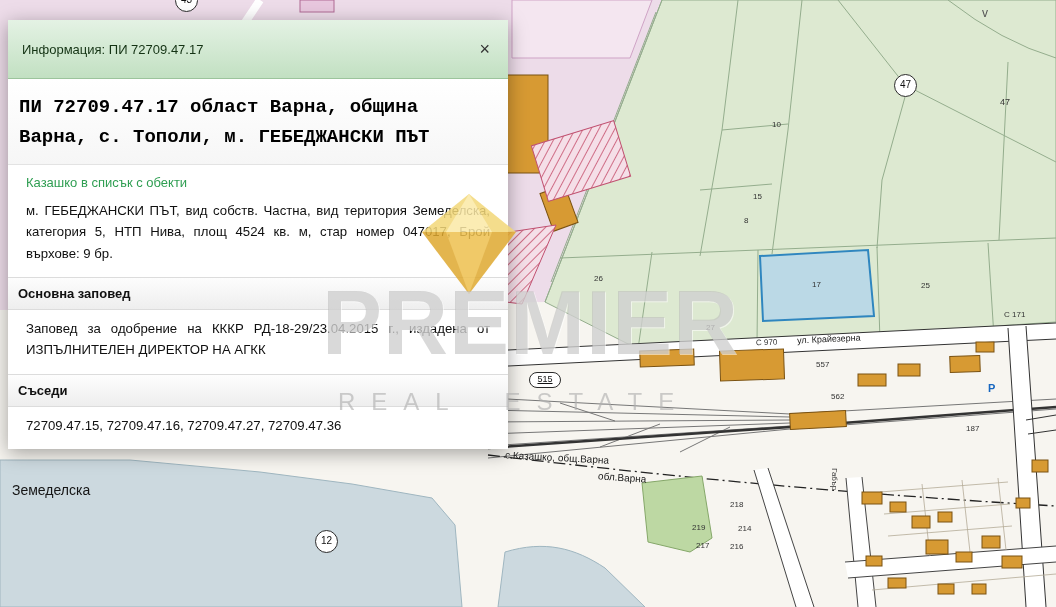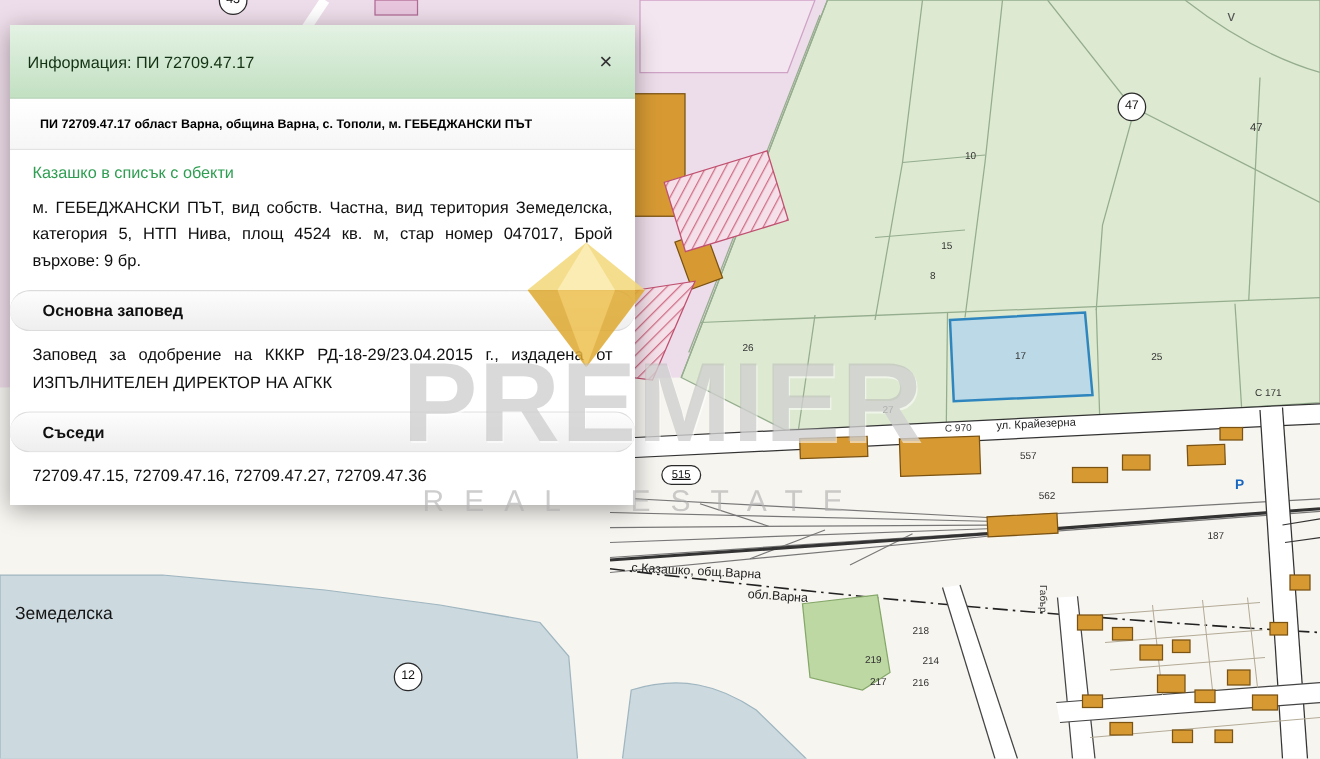--- a/index.html
+++ b/index.html
@@ -12,26 +12,26 @@
          border-radius:50%;background:#fff;font-size:10px;line-height:20px;text-align:center;color:#111;}
   .badge.pill{width:32px;height:16px;border-radius:8px;line-height:13px;font-size:9px;}
 
   .popup{position:absolute;left:8px;top:20px;width:500px;background:#fff;z-index:10;
          box-shadow:0 4px 18px rgba(0,0,0,.35);}
   .popup-header{display:flex;align-items:center;justify-content:space-between;padding:20px 14px;
          background:linear-gradient(180deg,#e4f2e4,#c2e0c2);border-bottom:1px solid #9cc49c;
          color:#143314;font-size:13px;}
   .close{background:none;border:none;font-size:18px;line-height:1;color:#333;cursor:pointer;padding:0 4px;
          font-family:"Liberation Sans",sans-serif;}
-  .prop-title{font-weight:bold;font-size:10px;line-height:1.6;padding:13px 24px 11px;
-         border-bottom:1px solid #e3e3e3;background:linear-gradient(#ffffff,#f6f6f6);color:#000;}
+  .prop-title{font-weight:bold;font-size:19px;line-height:1.6;padding:13px 11px 11px;
+         border-bottom:1px solid #e3e3e3;background:linear-gradient(#ffffff,#f6f6f6);color:#000;font-family:Liberation Mono, monospace;}
   .add-link{display:block;color:#2f9e52;font-size:13px;padding:10px 18px 2px;text-decoration:none;cursor:pointer;}
   .par{margin:0;padding:8px 18px 13px;font-size:13.2px;line-height:1.62;text-align:justify;color:#101010;}
-  .bar{font-weight:bold;font-size:13px;padding:8px 26px;border-top:1px solid #dcdcdc;border-bottom:1px solid #dcdcdc;
-         background:linear-gradient(#fdfdfd,#eeeeee);color:#101010;border-radius:16px;}
+  .bar{font-weight:bold;font-size:13px;padding:8px 10px;border-top:1px solid #dcdcdc;border-bottom:1px solid #dcdcdc;
+         background:linear-gradient(#fdfdfd,#eeeeee);color:#101010;}
 
   .watermark{position:absolute;left:322px;top:192px;width:460px;height:250px;z-index:20;pointer-events:none;}
   .wm-diamond{position:absolute;left:100px;top:2px;opacity:.85;}
   .wm-brand{position:absolute;left:0;top:86px;font-size:90px;font-weight:bold;letter-spacing:1px;
          color:rgba(186,186,186,.55);text-shadow:1px 1px 0 rgba(255,255,255,.55);line-height:1;}
   .wm-tagline{position:absolute;left:16px;top:198px;font-size:24px;letter-spacing:16px;word-spacing:18px;
          color:rgba(175,175,175,.62);line-height:1;}
 </style>
 </head>
 <body>

